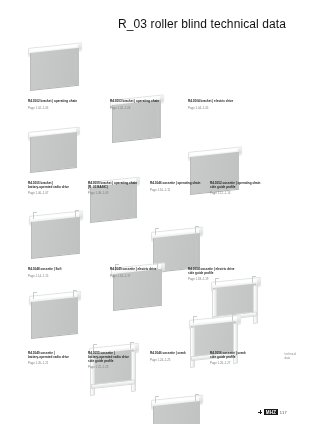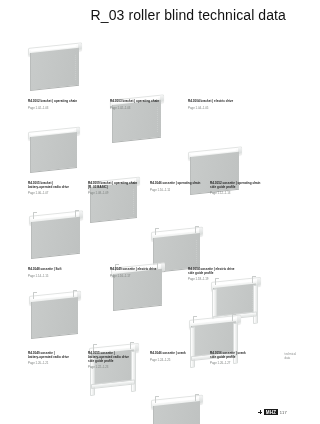--- a/index.html
+++ b/index.html
@@ -5,23 +5,23 @@
   html,body{margin:0;padding:0;}
   body{
     width:300px;height:424px;background:#ffffff;
     font-family:"Liberation Sans",sans-serif;
     color:#1a1a1a;overflow:hidden;position:relative;
   }
   .page{position:relative;width:300px;height:424px;}
 
   
   .page-title{
-    position:absolute;left:0;right:14px;top:7px;
+    position:absolute;left:0;right:14px;top:17px;
     text-align:right;
-    font-size:14px;letter-spacing:.1px;
+    font-size:12px;letter-spacing:.1px;
     color:#111;white-space:nowrap;
   }
 
   
   .row{position:absolute;left:0;right:0;}
   .cell{position:absolute;top:0;}
 
   
   .render{position:relative;}
 

